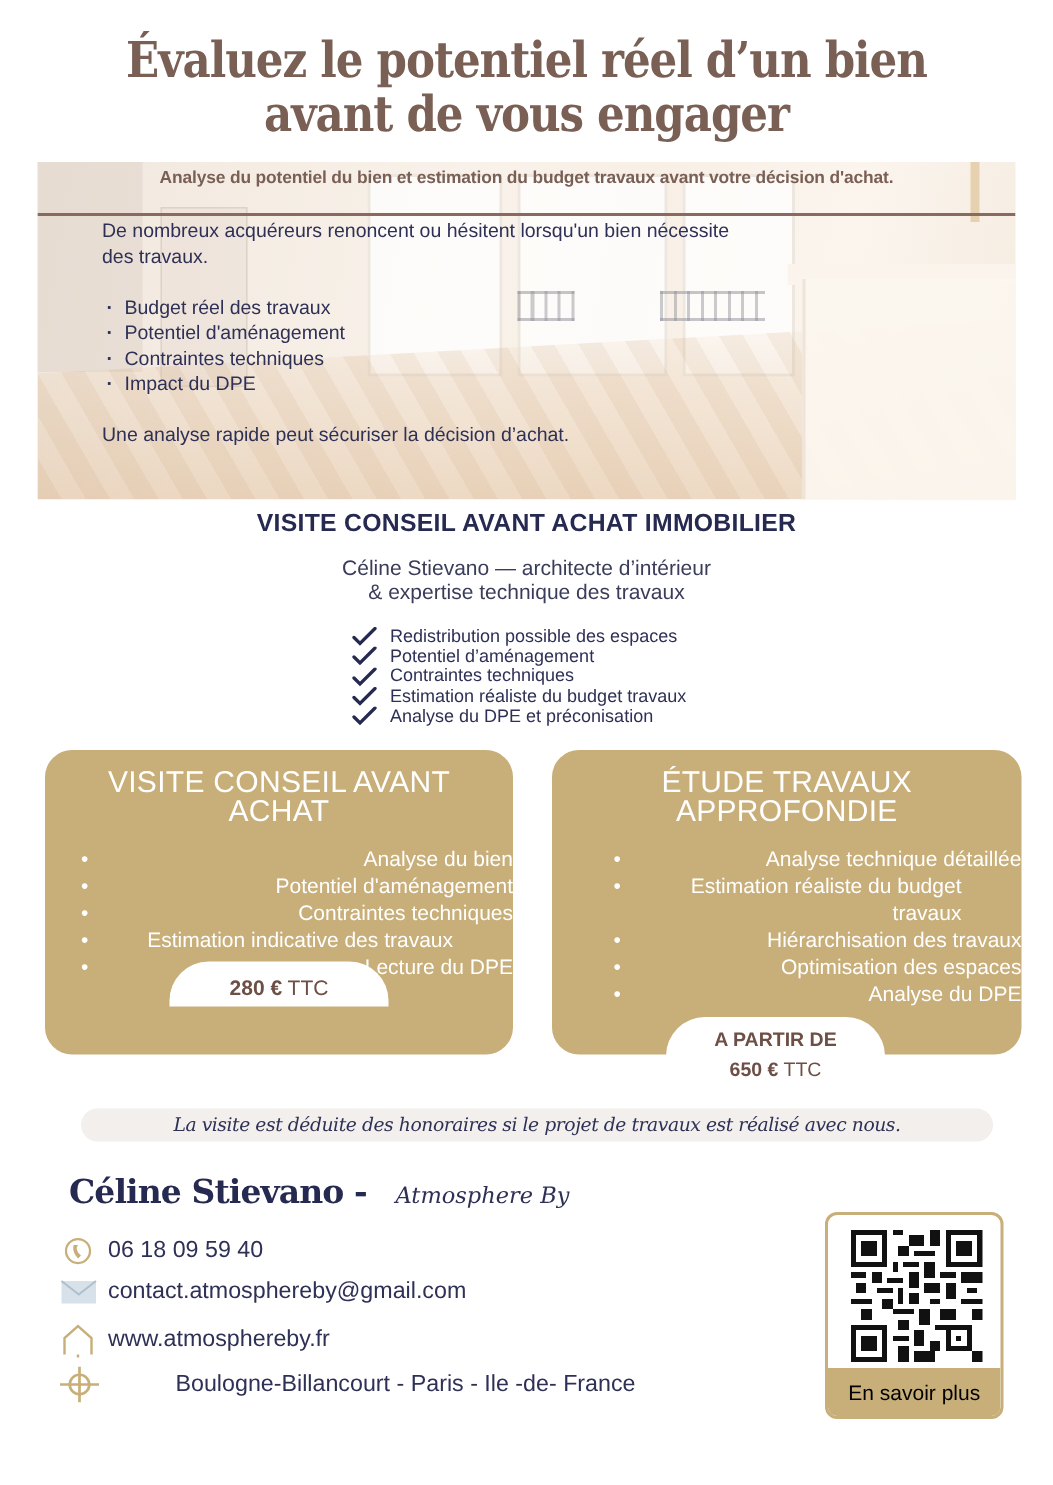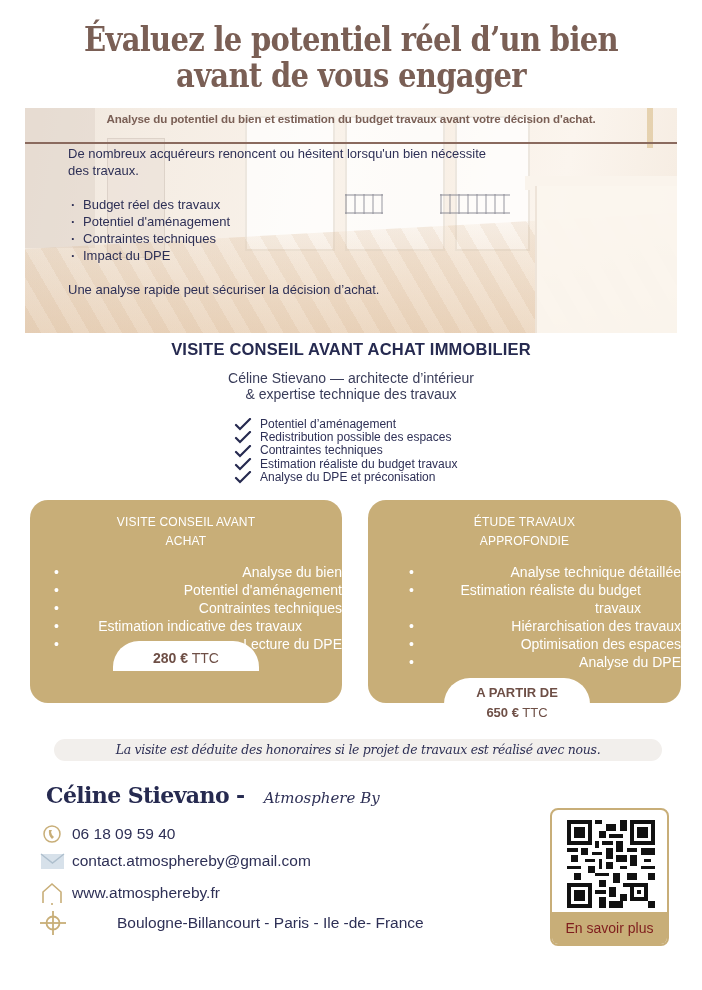--- a/index.html
+++ b/index.html
@@ -58,21 +58,21 @@
     .checklist { position: absolute; left: 234px; top: 418px; list-style: none; font-size: 12px; line-height: 13.2px; color: #2e3056; }
     .checklist li { display: flex; align-items: center; }
     .checklist .chk { width: 18px; height: 13px; margin-right: 8px; display: inline-block; }
 
     .card {
       position: absolute; top: 500px; height: 203px; background: #c8ae78; border-radius: 18px;
       color: #ffffff;
     }
     .card-1 { left: 30px; width: 312px; }
     .card-2 { left: 368px; width: 313px; }
-    .card-title { text-align: center; font-size: 12px; line-height: 19px; margin-top: 13px; letter-spacing: 0.2px; }
+    .card-title { text-align: center; font-size: 20px; line-height: 19px; margin-top: 13px; letter-spacing: 0.2px; }
     .card ul { list-style: none; font-size: 14px; line-height: 18px; margin-top: 12px; }
     .card-1 ul { padding-left: 24px; }
     .card-2 ul { padding-left: 12px; margin-left: 29px; }
     .card li { position: relative; padding-left: 22px; text-align: right; }
     .card-1 li { padding-left: 22px; }
     .card li::before { content: "•"; position: absolute; left: 0; top: 0; }
     .card li.indent { padding-left: 26px; }
 
     .price-tab {
       position: absolute; background: #ffffff; border-radius: 26px 26px 0 0;
@@ -97,21 +97,21 @@
     .contact-row { display: flex; align-items: center; position: absolute; left: 0; white-space: nowrap; }
     .contact-row .ico { width: 26px; height: 24px; display: inline-block; margin-right: 6px; }
 
     .qr-card {
       position: absolute; left: 550px; top: 808px; width: 119px; height: 138px;
       border: 2px solid #c8ae78; border-radius: 8px; background: #ffffff; overflow: hidden;
     }
     .qr { position: absolute; left: 15px; top: 10px; width: 88px; height: 88px; }
     .qr-btn {
       position: absolute; left: 0; bottom: 0; width: 100%; height: 32px; background: #c8ae78;
-      color: #7f1d1d; font-size: 14px; text-align: center; line-height: 32px;
+      color: #000000; font-size: 14px; text-align: center; line-height: 32px;
     }
   </style>
 </head>
 <body>
 
 <h1 class="title">
   <span>Évaluez le potentiel réel d’un bien</span><br>
   <span>avant de vous engager</span>
 </h1>
 
@@ -149,27 +149,27 @@
 <div class="subtitle">
   <span>Céline Stievano — architecte d’intérieur</span><br>
   <span>&amp; expertise technique des travaux</span>
 </div>
 
 <ul class="checklist">
   <li>
     <svg class="chk" viewBox="0 0 18 13">
         <path d="M2 7 L6 11 L16 1" stroke="#262a50" stroke-width="2.2" fill="none" stroke-linecap="round"></path>
       </svg>
+    <span>Redistribution possible des espaces</span>
+  </li>
+  <li>
+    <svg class="chk" viewBox="0 0 18 13">
+        <path d="M2 7 L6 11 L16 1" stroke="#262a50" stroke-width="2.2" fill="none" stroke-linecap="round"></path>
+      </svg>
     <span>Potentiel d’aménagement</span>
-  </li>
-  <li>
-    <svg class="chk" viewBox="0 0 18 13">
-        <path d="M2 7 L6 11 L16 1" stroke="#262a50" stroke-width="2.2" fill="none" stroke-linecap="round"></path>
-      </svg>
-    <span>Redistribution possible des espaces</span>
   </li>
   <li>
     <svg class="chk" viewBox="0 0 18 13">
         <path d="M2 7 L6 11 L16 1" stroke="#262a50" stroke-width="2.2" fill="none" stroke-linecap="round"></path>
       </svg>
     <span>Contraintes techniques</span>
   </li>
   <li>
     <svg class="chk" viewBox="0 0 18 13">
         <path d="M2 7 L6 11 L16 1" stroke="#262a50" stroke-width="2.2" fill="none" stroke-linecap="round"></path>

